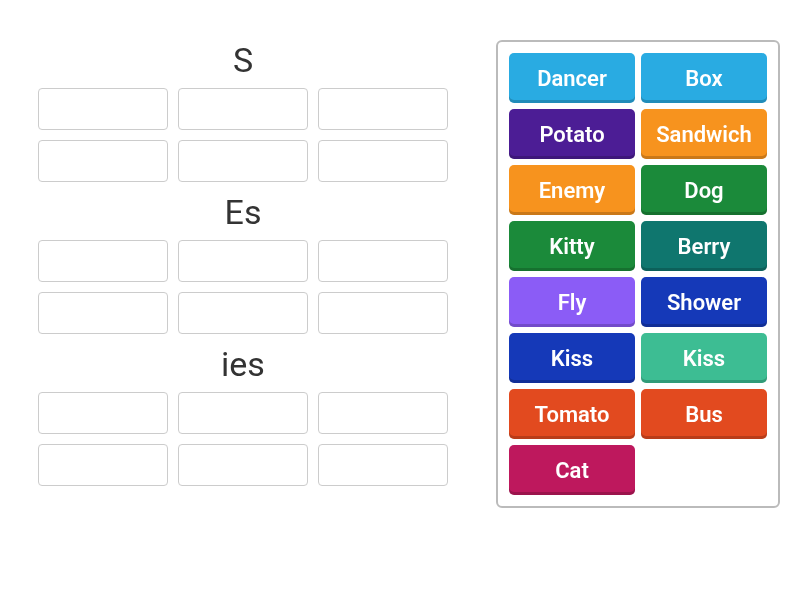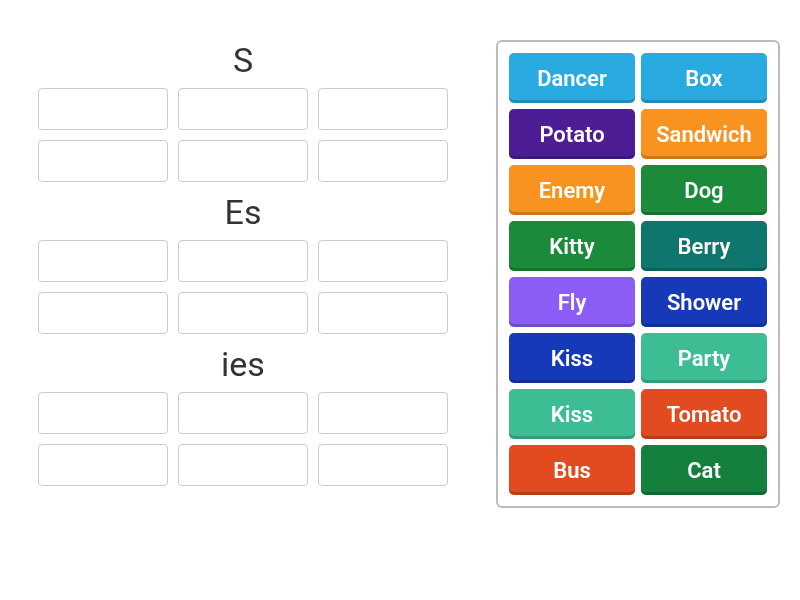--- a/index.html
+++ b/index.html
@@ -119,20 +119,19 @@
     <div class="card" style="background:#29abe2">Box</div>
     <div class="card" style="background:#4c1d95">Potato</div>
     <div class="card" style="background:#f7931e">Sandwich</div>
     <div class="card" style="background:#f7931e">Enemy</div>
     <div class="card" style="background:#1b8a3a">Dog</div>
     <div class="card" style="background:#1b8a3a">Kitty</div>
     <div class="card" style="background:#0f766e">Berry</div>
     <div class="card" style="background:#8b5cf6">Fly</div>
     <div class="card" style="background:#1539b8">Shower</div>
     <div class="card" style="background:#1539b8">Kiss</div>
-    <div class="card" style="background:#3dbd93">Party</div>
     <div class="card" style="background:#3dbd93">Kiss</div>
     <div class="card" style="background:#e24a1f">Tomato</div>
     <div class="card" style="background:#e24a1f">Bus</div>
-    <div class="card" style="background:#15803d">Cat</div>
+    <div class="card" style="background:#be185d">Cat</div>
   </div>
 
 </div>
 
 </body></html>

